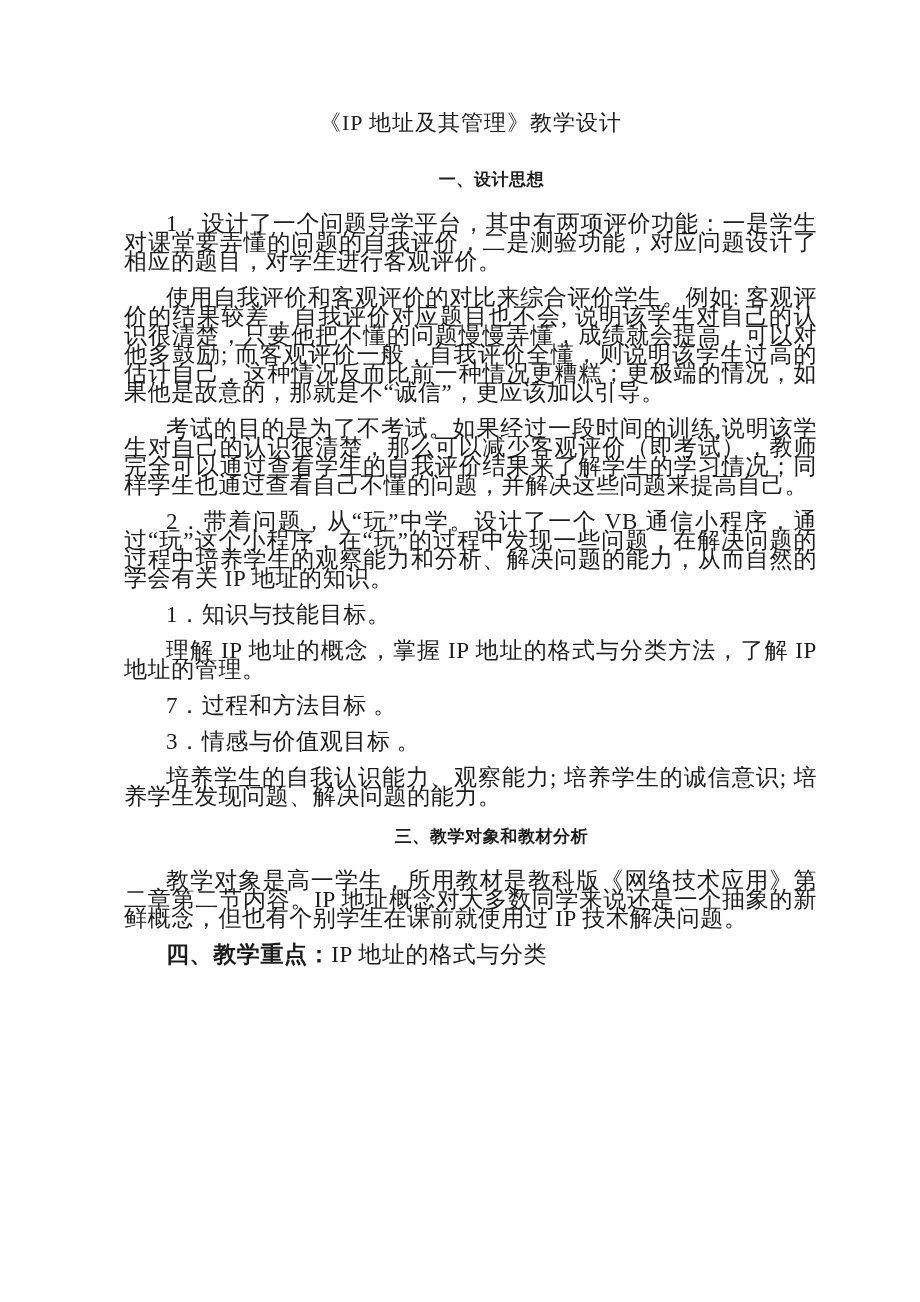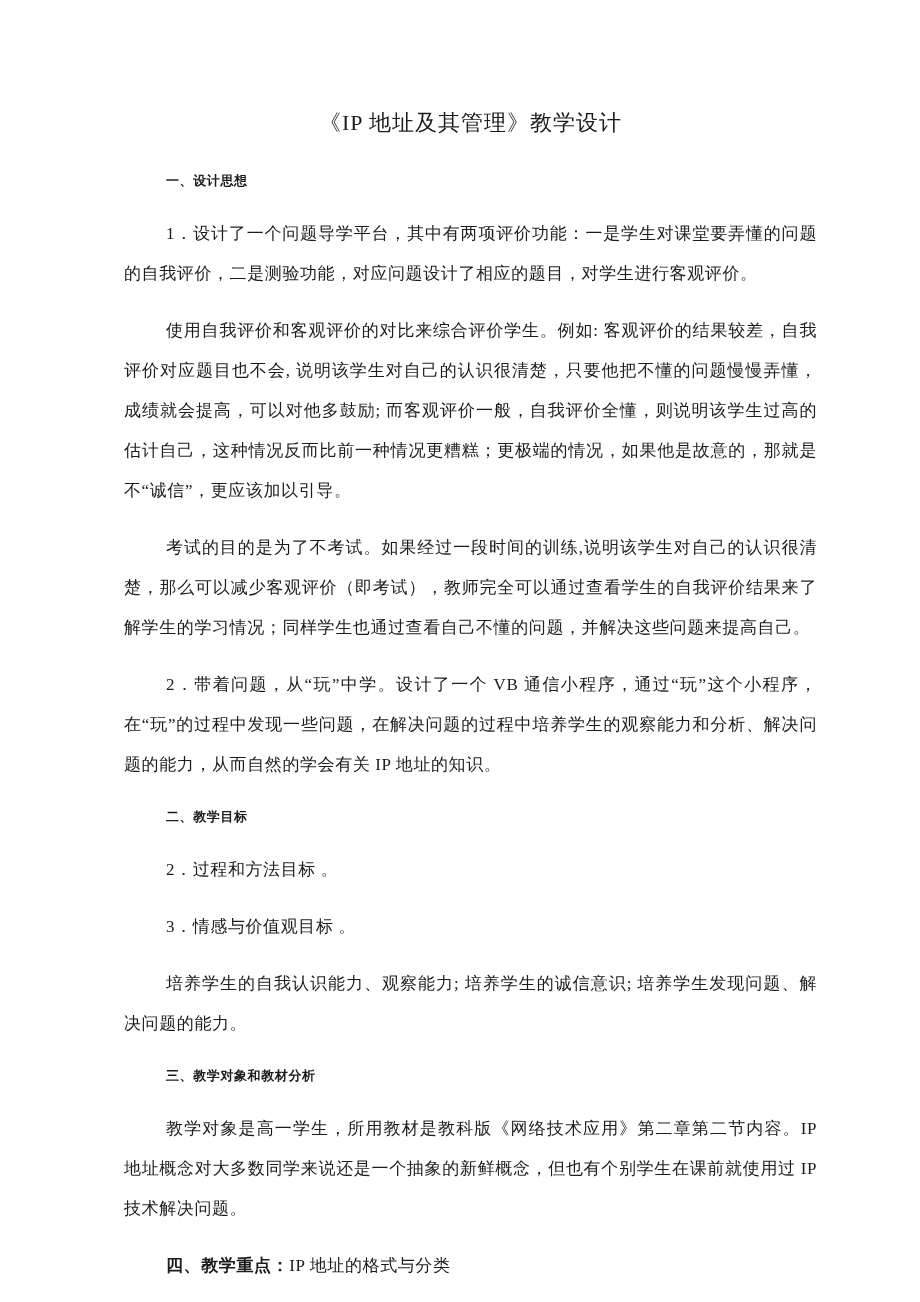--- a/index.html
+++ b/index.html
@@ -23,35 +23,36 @@
   }
   .doc-title {
     font-size: 22px;
     line-height: 34px;
     font-weight: normal;
     text-align: center;
     margin: 0 0 26px 0;
     letter-spacing: 1px;
   }
   .para {
-    font-size: 17px;
+    font-size: 23px;
     letter-spacing: 0.6px;
-    line-height: 40px;
+    line-height: 19px;
     text-align: justify;
     text-indent: 42px;
     margin: 0 0 17px 0;
   }
   .heading {
-    font-family: Liberation Sans, sans-serif;
+    font-family: Liberation Mono, monospace;
     font-weight: bold;
-    font-size: 13px;
+    font-size: 17px;
     letter-spacing: 0.6px;
     line-height: 30px;
     text-indent: 42px;
     margin: 2px 0 18px 0;
+    text-align: center;
   }
   .inline-bold {
     font-family: Liberation Sans, sans-serif;
     font-weight: bold;
   }
 </style>
 </head>
 <body>
 
 <div class="page">
@@ -61,25 +62,26 @@
   <h2 class="heading">一、设计思想</h2>
 
   <p class="para">1．设计了一个问题导学平台，其中有两项评价功能：一是学生对课堂要弄懂的问题的自我评价，二是测验功能，对应问题设计了相应的题目，对学生进行客观评价。</p>
 
   <p class="para">使用自我评价和客观评价的对比来综合评价学生。例如: 客观评价的结果较差，自我评价对应题目也不会, 说明该学生对自己的认识很清楚，只要他把不懂的问题慢慢弄懂，成绩就会提高，可以对他多鼓励; 而客观评价一般，自我评价全懂，则说明该学生过高的估计自己，这种情况反而比前一种情况更糟糕；更极端的情况，如果他是故意的，那就是不“诚信”，更应该加以引导。</p>
 
   <p class="para">考试的目的是为了不考试。如果经过一段时间的训练,说明该学生对自己的认识很清楚，那么可以减少客观评价（即考试），教师完全可以通过查看学生的自我评价结果来了解学生的学习情况；同样学生也通过查看自己不懂的问题，并解决这些问题来提高自己。</p>
 
   <p class="para">2．带着问题，从“玩”中学。设计了一个 VB 通信小程序，通过“玩”这个小程序，在“玩”的过程中发现一些问题，在解决问题的过程中培养学生的观察能力和分析、解决问题的能力，从而自然的学会有关 IP 地址的知识。</p>
 
-  <h2 class="heading">二、教学目标</h2>
 
+  <p class="para">1．知识与技能目标。</p>
 
+  <p class="para">理解 IP 地址的概念，掌握 IP 地址的格式与分类方法，了解 IP 地址的管理。</p>
 
-  <p class="para">2．过程和方法目标 。</p>
+  <p class="para">7．过程和方法目标 。</p>
 
 
   <p class="para">3．情感与价值观目标 。</p>
 
   <p class="para">培养学生的自我认识能力、观察能力; 培养学生的诚信意识; 培养学生发现问题、解决问题的能力。</p>
 
   <h2 class="heading">三、教学对象和教材分析</h2>
 
   <p class="para">教学对象是高一学生，所用教材是教科版《网络技术应用》第二章第二节内容。IP 地址概念对大多数同学来说还是一个抽象的新鲜概念，但也有个别学生在课前就使用过 IP 技术解决问题。</p>
 

